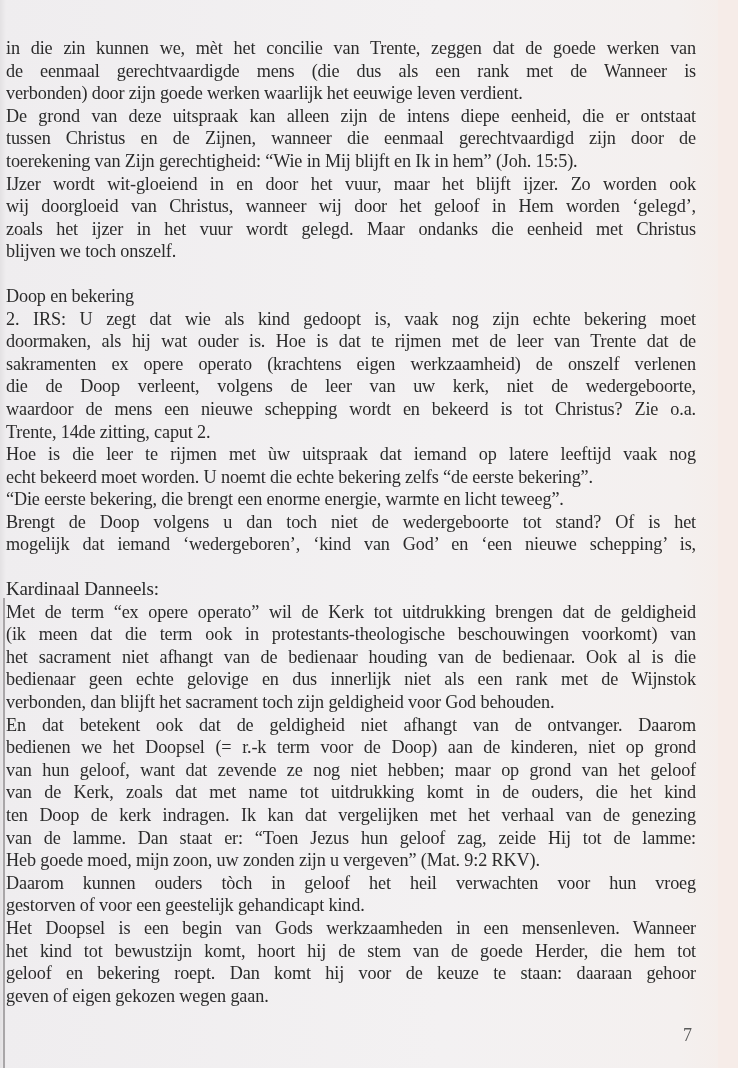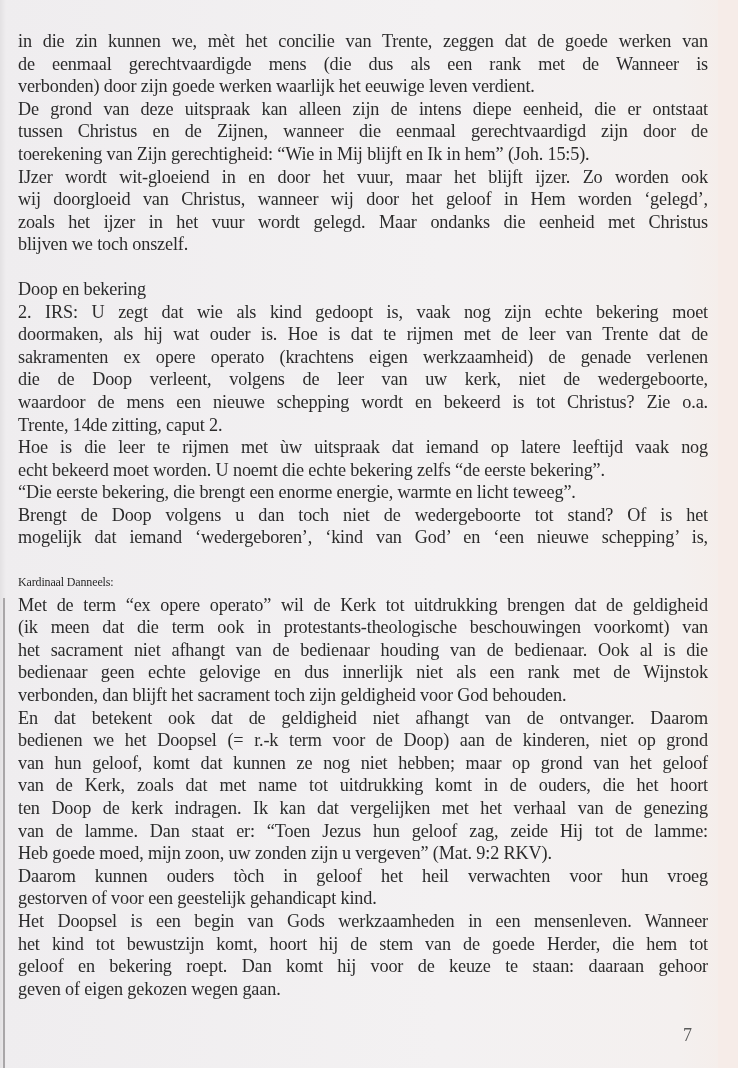--- a/index.html
+++ b/index.html
@@ -43,27 +43,26 @@
       position: absolute;
       left: 0;
       top: 0;
       width: 6px;
       height: 1068px;
       background: linear-gradient(to right, #e3e1e3, rgba(240,238,240,0));
     }
     .text {
       position: absolute;
       left: 6px;
-      top: 30px;
+      top: 37px;
       width: 690px;
       font-size: 18.2px;
       line-height: 22.6px;
       text-align: justify;
       letter-spacing: -0.15px;
-      margin-left: 12px;
     }
     .text p {
       margin: 0;
       text-align-last: left;
     }
     .line {
       display: block;
       text-align: justify;
       text-align-last: justify;
       white-space: nowrap;
@@ -115,21 +114,21 @@
       </div>
 
     <div class="gap"></div>
 
     <div>
       <h2 class="heading" style="font-size:18.2px;line-height:22.6px;">Doop en bekering</h2>
       <div id="section1">
           <p>
             <span class="line">2. IRS: U zegt dat wie als kind gedoopt is, vaak nog zijn echte bekering moet</span>
             <span class="line">doormaken, als hij wat ouder is. Hoe is dat te rijmen met de leer van Trente dat de</span>
-            <span class="line">sakramenten ex opere operato (krachtens eigen werkzaamheid) de genade verlenen</span>
+            <span class="line">sakramenten ex opere operato (krachtens eigen werkzaamheid) de onszelf verlenen</span>
             <span class="line">die de Doop verleent, volgens de leer van uw kerk, niet de wedergeboorte,</span>
             <span class="line">waardoor de mens een nieuwe schepping wordt en bekeerd is tot Christus? Zie o.a.</span>
             <span class="line last">Trente, 14de zitting, caput 2.</span>
           </p>
           <p>
             <span class="line">Hoe is die leer te rijmen met ùw uitspraak dat iemand op latere leeftijd vaak nog</span>
             <span class="line last">echt bekeerd moet worden. U noemt die echte bekering zelfs “de eerste bekering”.</span>
           </p>
           <p>
             <span class="line last">“Die eerste bekering, die brengt een enorme energie, warmte en licht teweeg”.</span>
@@ -137,34 +136,34 @@
           <p>
             <span class="line">Brengt de Doop volgens u dan toch niet de wedergeboorte tot stand? Of is het</span>
             <span class="line">mogelijk dat iemand ‘wedergeboren’, ‘kind van God’ en ‘een nieuwe schepping’ is,</span>
           </p>
         </div>
     </div>
 
     <div class="gap"></div>
 
     <div>
-      <h2 class="heading" style="font-size:12px;line-height:22.6px;">Kardinaal Danneels:</h2>
+      <h2 class="heading" style="font-size:19px;line-height:22.6px;">Kardinaal Danneels:</h2>
       <div id="section2">
           <p>
             <span class="line">Met de term “ex opere operato” wil de Kerk tot uitdrukking brengen dat de geldigheid</span>
             <span class="line">(ik meen dat die term ook in protestants-theologische beschouwingen voorkomt) van</span>
             <span class="line">het sacrament niet afhangt van de bedienaar houding van de bedienaar. Ook al is die</span>
             <span class="line">bedienaar geen echte gelovige en dus innerlijk niet als een rank met de Wijnstok</span>
             <span class="line last">verbonden, dan blijft het sacrament toch zijn geldigheid voor God behouden.</span>
           </p>
           <p>
             <span class="line">En dat betekent ook dat de geldigheid niet afhangt van de ontvanger. Daarom</span>
             <span class="line">bedienen we het Doopsel (= r.-k term voor de Doop) aan de kinderen, niet op grond</span>
-            <span class="line">van hun geloof, komt dat kunnen ze nog niet hebben; maar op grond van het geloof</span>
-            <span class="line">van de Kerk, zoals dat met name tot uitdrukking komt in de ouders, die het hoort</span>
+            <span class="line">van hun geloof, want dat zevende ze nog niet hebben; maar op grond van het geloof</span>
+            <span class="line">van de Kerk, zoals dat met name tot uitdrukking komt in de ouders, die het kind</span>
             <span class="line">ten Doop de kerk indragen. Ik kan dat vergelijken met het verhaal van de genezing</span>
             <span class="line">van de lamme. Dan staat er: “Toen Jezus hun geloof zag, zeide Hij tot de lamme:</span>
             <span class="line last">Heb goede moed, mijn zoon, uw zonden zijn u vergeven” (Mat. 9:2 RKV).</span>
           </p>
           <p>
             <span class="line">Daarom kunnen ouders tòch in geloof het heil verwachten voor hun vroeg</span>
             <span class="line last">gestorven of voor een geestelijk gehandicapt kind.</span>
           </p>
           <p>
             <span class="line">Het Doopsel is een begin van Gods werkzaamheden in een mensenleven. Wanneer</span>

